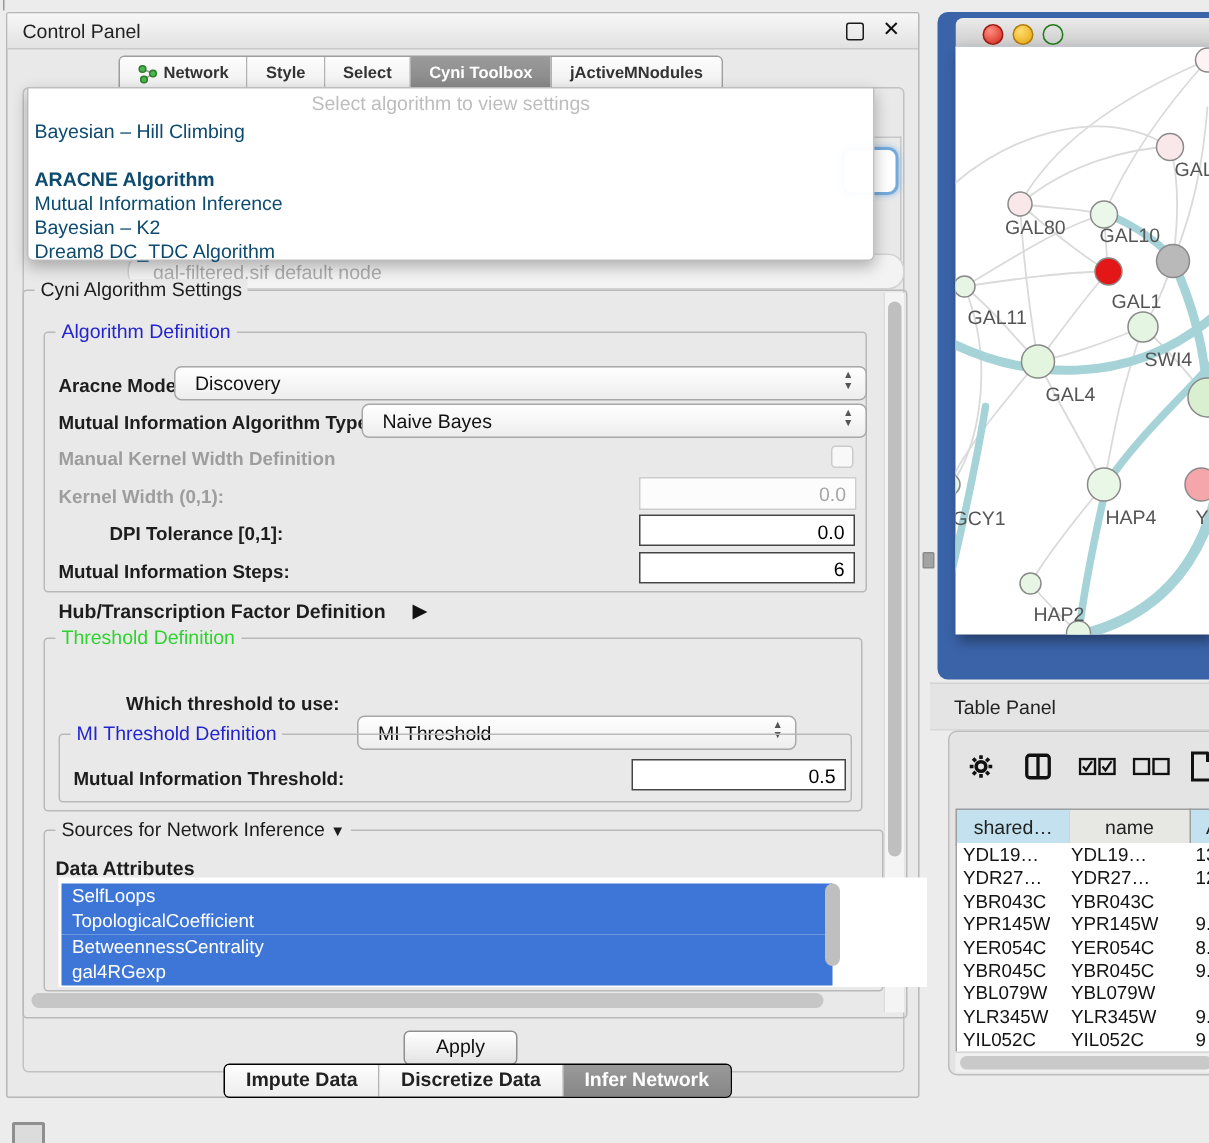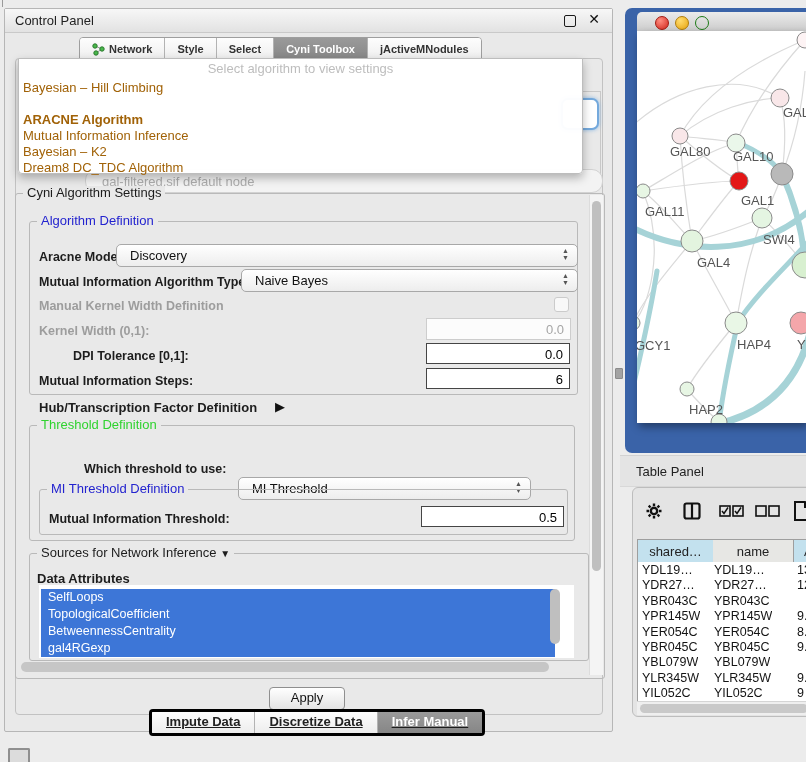--- a/index.html
+++ b/index.html
@@ -27,44 +27,44 @@
   #ghost-combo{left:80px;top:160px;width:516px;height:22px;border:1px solid #d2d2d2;
     border-radius:11px;background:#f3f3f3;}
   #ghost-combo span{position:absolute;left:16px;top:4px;font-size:13px;color:#adadad;}
   #focus-fragment{left:556px;top:89px;width:34px;height:28px;border:2px solid #74a9dc;
     border-radius:7px;background:#fff;box-shadow:0 0 4px #8cb9e4;}
   .ghost-line{background:#c8c8c8;}
   
   #algo-popup{left:13px;top:49px;width:563px;height:114px;background:rgba(255,255,255,0.97);
     border:1px solid #bdbdbd;border-radius:1px 1px 4px 4px;box-shadow:0 4px 10px rgba(0,0,0,0.28);z-index:40;}
   #popup-placeholder{left:0;right:0;top:2px;text-align:center;font-size:13px;color:#bdbdbd;}
-  .popup-item{position:absolute;left:4px;right:4px;height:16px;font-size:13px;color:#a16207;line-height:16px;}
+  .popup-item{position:absolute;left:4px;right:4px;height:16px;font-size:13px;color:#0c4a6e;line-height:16px;}
   .popup-item.selected{font-weight:bold;}
   
   .groupbox{border:1px solid #b9b9b9;border-radius:3px;}
   .legend{position:absolute;font-size:13px;background:#e9e9e9;padding:0 4px;line-height:14px;white-space:nowrap;}
   .flabel{position:absolute;font-size:12.5px;font-weight:bold;color:#1d1d1d;white-space:nowrap;}
   .flabel.disabled{color:#9d9d9d;}
   .combo{position:absolute;border:1px solid #a8a8a8;border-radius:5px;
     background:linear-gradient(#ffffff,#ededed);font-size:13px;}
   .combo .cv{position:absolute;left:13px;top:3px;color:#111;}
   .combo .spin{position:absolute;right:8px;top:2px;font-size:7px;line-height:7px;color:#555;text-align:center;}
   .tfield{position:absolute;background:#fff;font-size:13px;text-align:left;}
   .tfield span{position:absolute;right:6px;top:3px;}
   .tfield.active{border:1.5px solid #454545;}
   .tfield.disabled{border:1px solid #cdcdcd;background:#fcfcfc;color:#a6a6a6;}
   .tfield.active span{color:#000;}
-  #attr-list{background:#ffffff;overflow:hidden;}
+  #attr-list{background:#ffffff;overflow:hidden;padding-left:44px;}
   .attr-item{position:absolute;left:2px;width:507px;height:17px;background:#3d76d7;color:#fff;
     font-size:12.5px;line-height:17px;padding-left:7px;}
   .sb-track-v{background:#f4f4f4;border-left:1px solid #dcdcdc;}
   .sb-thumb{position:absolute;background:#bfbfbf;border-radius:6px;}
   #apply-btn{left:264px;top:678px;width:74px;height:21px;border:1px solid #8f8f8f;border-radius:4px;
     background:linear-gradient(#ffffff,#e3e3e3);font-size:13px;text-align:center;line-height:20px;color:#111;}
-  #bottom-tabs{left:144px;top:700px;height:21px;display:flex;border:3px solid #000000;border-radius:4px;overflow:hidden;text-decoration:underline;}
+  #bottom-tabs{left:144px;top:700px;height:21px;display:flex;border:1px solid #000000;border-radius:4px;overflow:hidden;}
   .btab{padding:0 14px;font-size:13px;font-weight:600;color:#222;line-height:20px;
     background:linear-gradient(#fdfdfd,#ededed);border-right:1px solid #b3b3b3;white-space:nowrap;}
   .btab:last-child{border-right:none;}
   .btab.selected{background:linear-gradient(#9a9a9a,#868686);color:#fff;}
   
   #net-window{left:625px;top:8px;width:181px;height:445px;background:#3a63a8;
     border-radius:7px 0 0 7px;}
   #net-titlebar{left:12px;top:4px;right:0;height:19px;background:linear-gradient(#ebebeb,#cccccc);
     border-radius:5px 0 0 0;border-bottom:1px solid #a9a9a9;}
   .tl{position:absolute;top:3.5px;width:12px;height:12px;border-radius:50%;}
@@ -220,21 +220,21 @@
 
     <div class="abs" style="left:12px;top:652px;width:568px;height:13px;">
       <div class="sb-thumb" style="left:4px;top:1px;width:528px;height:10px;background:#c6c6c6;"></div>
     </div>
 
     <div id="apply-btn" class="abs">Apply</div>
 
     <div id="bottom-tabs" class="abs">
         <div class="btab">Impute Data</div>
         <div class="btab">Discretize Data</div>
-        <div class="btab selected">Infer Manual</div>
+        <div class="btab selected">Infer Network</div>
       </div>
   </div>
 
   <div class="abs" style="left:2px;top:0;width:1px;height:7px;background:#9a9a9a;"></div>
 
   <div class="abs" style="left:615px;top:368px;width:6px;height:9px;background:#a3a3a3;border:1px solid #8b8b8b;border-radius:1px;"></div>
 
   <div id="net-window" class="abs">
     <div id="net-titlebar" class="abs">
       <span class="tl" style="left:18px;background:radial-gradient(circle at 35% 30%,#ff8d80,#d2271c);border:0.5px solid #a01910;"></span>

